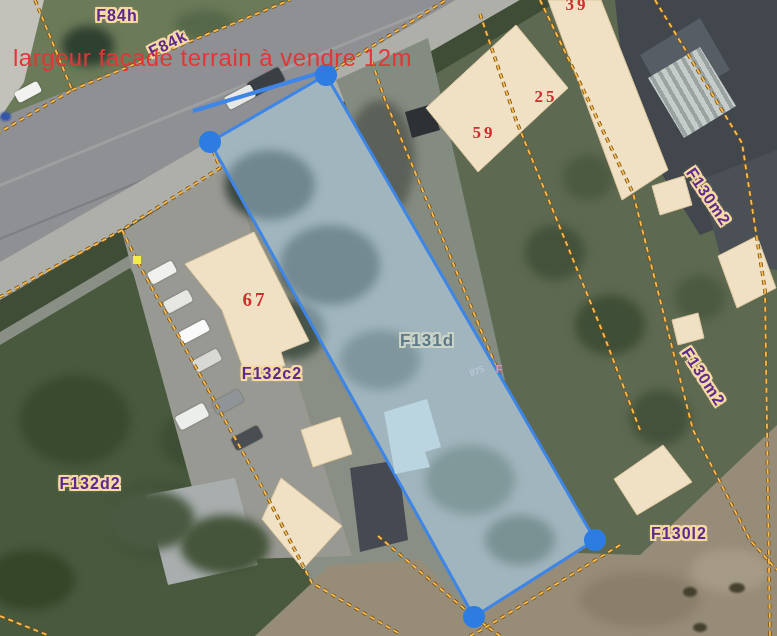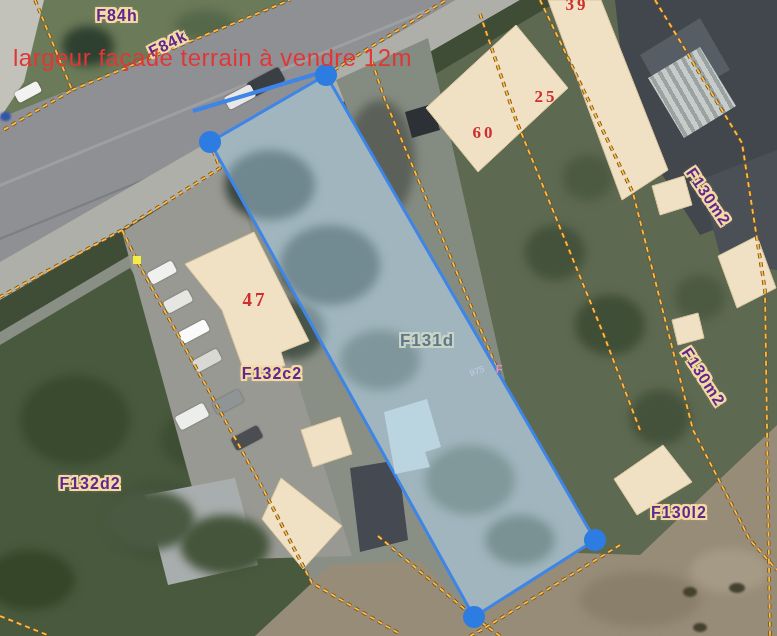--- a/index.html
+++ b/index.html
@@ -170,28 +170,28 @@
       <circle cx="326" cy="75" r="11"></circle>
       <circle cx="595" cy="540" r="11"></circle>
       <circle cx="474" cy="617" r="11"></circle>
     </g>
   </svg>
 
   <div class="plabel center" style="left:95px;top:16px;padding-left:44px;">F84h</div>
   <div class="plabel" style="left:168px;top:44px;transform:translate(-50%,-50%) rotate(-26deg);">F84k</div>
   <div class="plabel" style="left:708px;top:197px;transform:translate(-50%,-50%) rotate(56deg);">F130m2</div>
   <div class="plabel" style="left:703px;top:377px;transform:translate(-50%,-50%) rotate(57deg);">F130m2</div>
-  <div class="plabel center" style="left:679px;top:513px;">F130l2</div>
+  <div class="plabel center" style="left:679px;top:534px;">F130l2</div>
   <div class="plabel center" style="left:272px;top:374px;">F132c2</div>
   <div class="plabel center" style="left:90px;top:484px;">F132d2</div>
   <div class="slabel center" style="left:427px;top:341px;">F131d</div>
 
   <div class="hnum center" style="left:577px;top:5px;">39</div>
   <div class="hnum center" style="left:546px;top:97px;">25</div>
-  <div class="hnum center" style="left:484px;top:133px;">60</div>
-  <div class="hnum center" style="left:255px;top:300px;font-size:19px;">47</div>
+  <div class="hnum center" style="left:484px;top:133px;">59</div>
+  <div class="hnum center" style="left:255px;top:300px;font-size:19px;">67</div>
 
   <div class="tinytext" style="left:477px;top:371px;font-size:9px;color:#cdd0ee;opacity:.85;transform:translate(-50%,-50%) rotate(-18deg);">975</div>
   <div class="tinytext" style="left:499px;top:369px;font-size:11px;font-weight:bold;color:#e290b8;transform:translate(-50%,-50%);">F</div>
 
   <div class="annotation">largeur façade terrain à vendre 12m</div>
 
 </div>
 
 </body></html>

